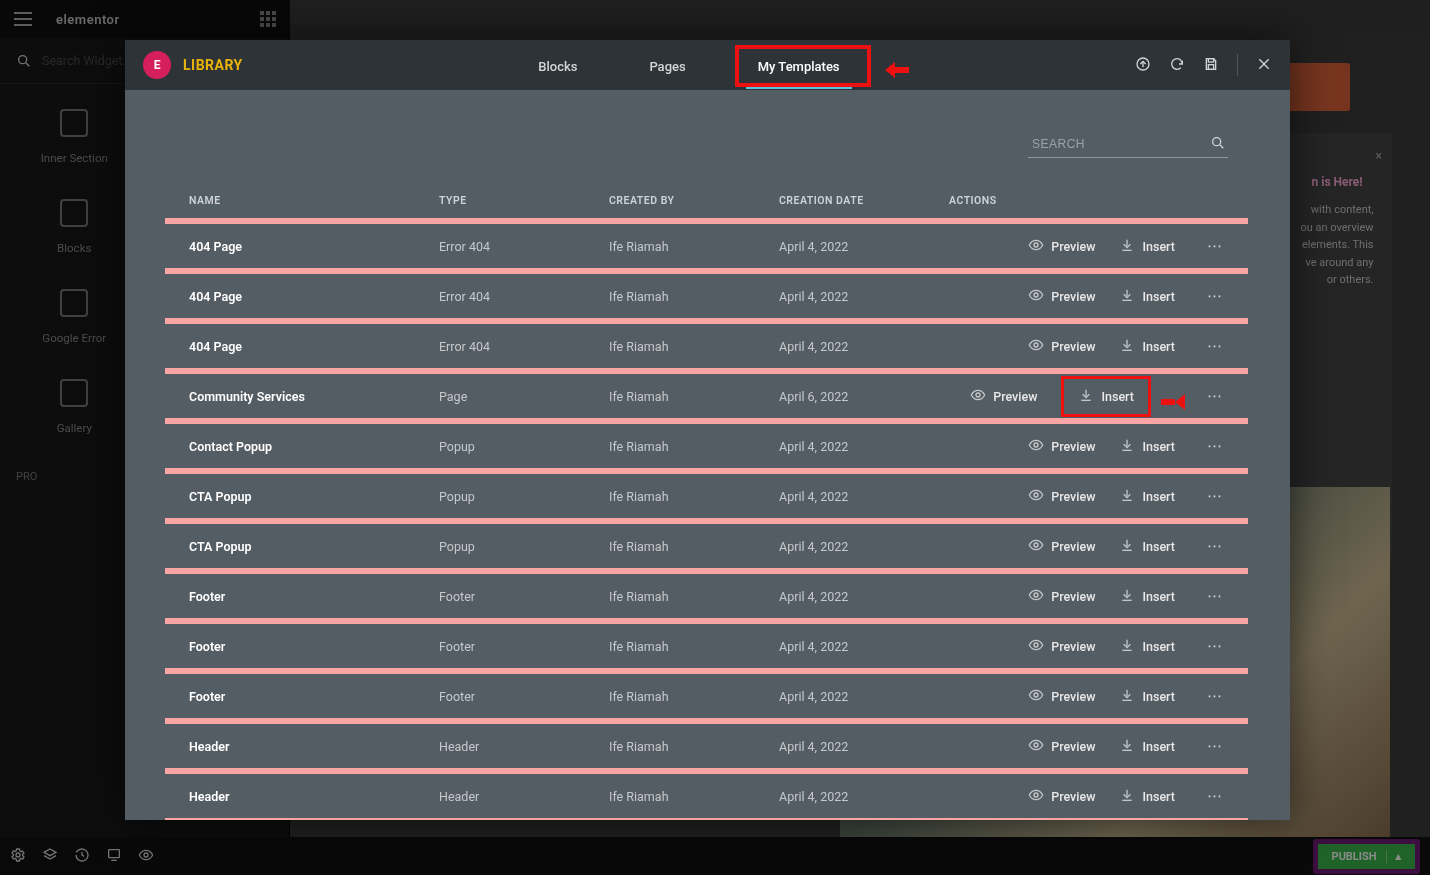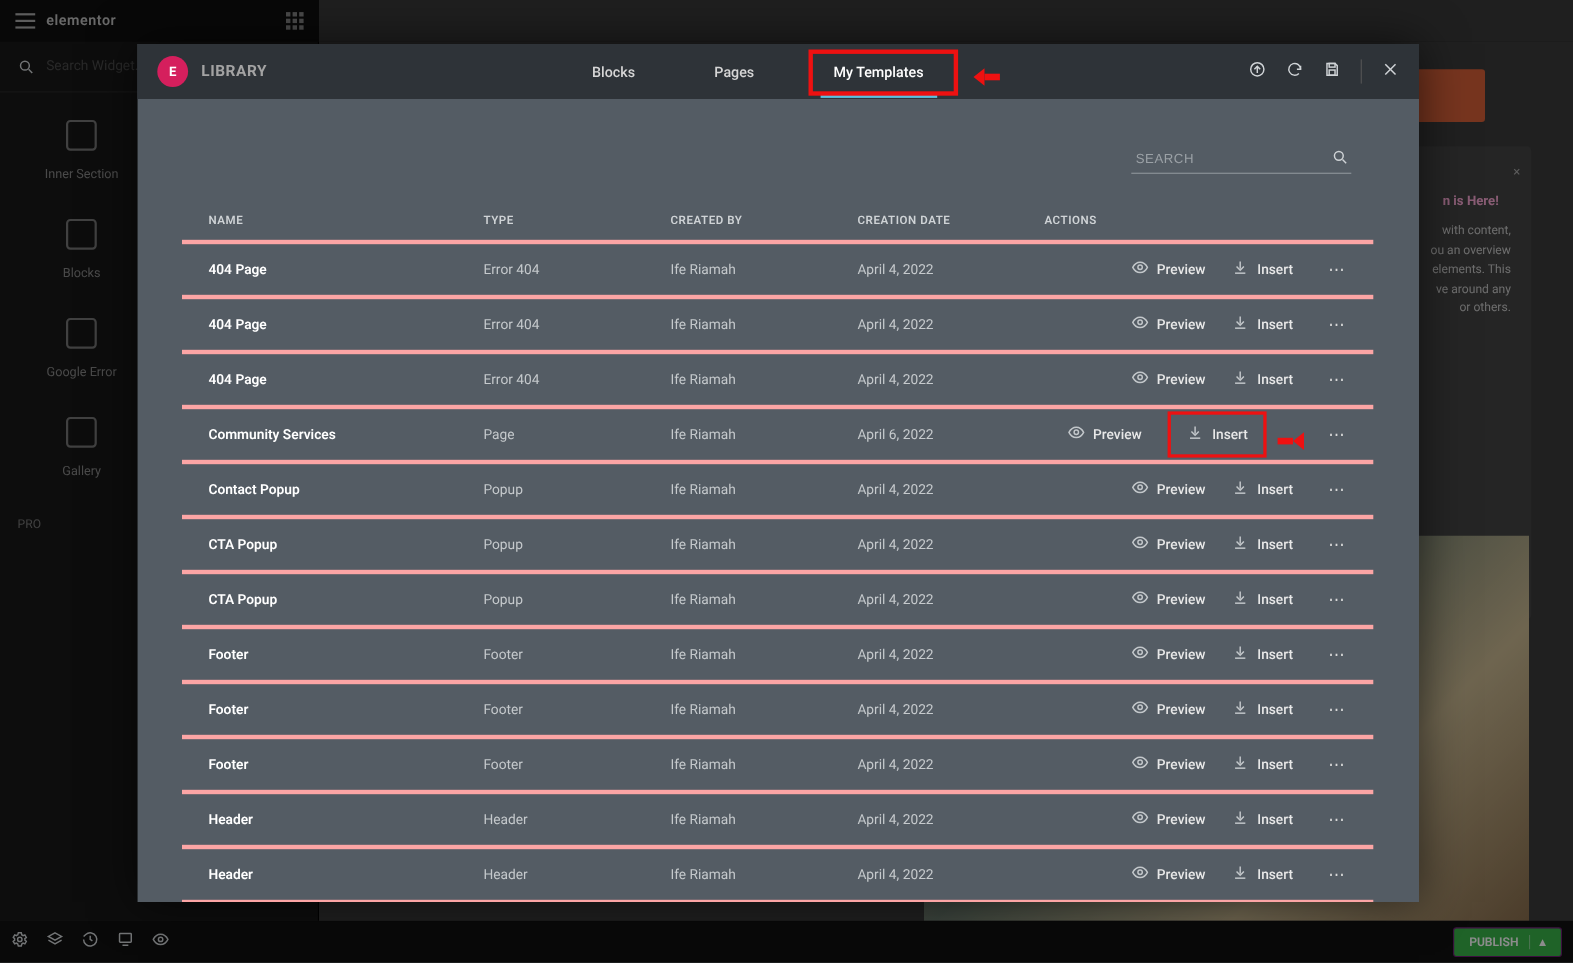--- a/index.html
+++ b/index.html
@@ -19,21 +19,21 @@
     position: absolute; inset: 0;
     display: flex; flex-direction: column;
     z-index: 1;
   }
   .editor-top {
     display:flex; height:38px; background:#1a1a1a;
   }
   .brandbar {
     width: 290px; background:#0f0f0f; display:flex; align-items:center; justify-content:space-between; padding:0 14px;
   }
-  .brand-left { display:flex; align-items:center; gap:10px;justify-content:center;}
+  .brand-left { display:flex; align-items:center; gap:24px;justify-content:center;}
   .brand-name { font-weight:600; color:#c0c0c0; letter-spacing:.5px; }
   .hamburger { display:flex; flex-direction:column; gap:4px; }
   .hamburger span { width:18px; height:2px; background:#aaa; }
   .gridicon { display:grid; grid-template-columns:repeat(3,4px); gap:2px;}
   .gridicon i { width:4px; height:4px; background:#888; display:block;}
   .editor-body { display:flex; flex:1; min-height:0; }
   .sidebar {
     width: 290px; background:#191919; display:flex; flex-direction:column;
     border-right:1px solid #000;
   }
@@ -50,21 +50,21 @@
   .widget .wicon { width:28px; height:28px; border:2px solid #777; border-radius:4px; position:relative; }
   .widget .lbl { font-size:11.5px; color:#888; }
   .pro-label { padding:10px 16px; color:#777; font-size:11px; }
   .footer-bar {
     height:38px; background:#111; display:flex; align-items:center; gap:16px; padding:0 10px;
   }
   .footer-bar .spacer { flex:1; }
   .publish-btn {
     background:#39b54a; color:#fff; font-size:11px; font-weight:600;
     padding:6px 14px; border-radius:3px; display:flex; align-items:flex-start; gap:10px;
-    border:1px solid #701a75;
+    border:5px solid #701a75;
   }
   .footer-icon { color:#888; font-size:14px;}
 
   .canvas-area { flex:1; background:#3b3b3b; position:relative; overflow:hidden;}
   .orange-bar { position:absolute; top:25px; right:80px; width:200px; height:48px; background:#d9623a; border-radius:3px; }
   .nav-panel { position:absolute; top:95px; right:38px; width:110px; height:430px; background:#444; border-radius:4px; display:flex; flex-direction:column; align-items:center; padding:16px 10px; gap:12px; font-size:12px; color:#bbb;}
   .nav-close { align-self:flex-end; color:#aaa; cursor:pointer;}
   .canvas-img {
     position:absolute; bottom:0; right:40px; width:550px; height:350px;
     background: linear-gradient(135deg,#a0845c 0%,#6b7b6e 40%,#c9b891 70%,#8a6f4e 100%);
@@ -81,21 +81,21 @@
     position:absolute; top:40px; left:125px; right:140px; bottom:55px;
     background:#4a5258; z-index:10; display:flex; flex-direction:column;
     box-shadow:0 0 40px rgba(0,0,0,.6);
   }
   .lib-header {
     background:#2e3338; height:50px; display:flex; align-items:center; padding:0 18px;
   }
   .lib-logo {
     width:28px; height:28px; border-radius:50%; background:#d51f5d; display:flex; align-items:center; justify-content:center; color:#fff; font-weight:700; font-size:12px; margin-right:12px;
   }
-  .lib-title { color:#a3a3a3; font-size:14px; font-weight:700; letter-spacing:.5px; }
+  .lib-title { color:#eab308; font-size:14px; font-weight:700; letter-spacing:.5px; }
   .lib-tabs { flex:1; display:flex; justify-content:center; gap:60px; font-size:13px; color:#d6d6d6;}
   .lib-tab { padding:16px 6px 14px; cursor:pointer; position:relative; font-weight:500;}
   .lib-tab.active { color:#fff; }
   .lib-tab.active::after {
     content:""; position:absolute; left:-6px; right:-6px; bottom:-1px; height:3px; background:#5bc0de;
   }
   .lib-actions { display:flex; gap:18px; align-items:center; color:#c8c8c8;}
   .lib-actions .sep { width:1px; height:22px; background:#555;}
   .lib-actions .icon { cursor:pointer; }
 
@@ -121,21 +121,21 @@
   .lib-search-wrap .sicon { position:absolute; right:2px; top:4px; color:#cfcfcf; }
 
   .tpl-table { margin:24px 40px 0 40px; }
   .tpl-head, .tpl-row {
     display:grid;
     grid-template-columns: 250px 170px 170px 170px 1fr;
     align-items:center;
     padding:0 24px;
   }
   .tpl-head { height:36px; font-size:10.5px; letter-spacing:.5px; color:#cfd3d6; font-weight:600; text-transform:uppercase;}
-  .tpl-row { height:50px; font-size:12.5px; color:#e8e8e8; border-top:4px solid #fca5a5;}
+  .tpl-row { height:50px; font-size:12.5px; color:#e8e8e8; border-top:6px solid #fca5a5;}
   .tpl-row .name { font-weight:600; color:#fff;}
   .tpl-row .muted { color:#c5c9cc;}
   .actions-cell { display:flex; align-items:center; justify-content:flex-end; gap:24px;}
   .act { display:flex; align-items:center; gap:7px; color:#e8e8e8; cursor:pointer; font-size:12.5px; font-weight:500;}
   .act .aicon { opacity:.9; }
   .more { color:#d9d9d9; font-size:15px; letter-spacing:2px; cursor:pointer; padding-left:8px;}
 
   .insert-highlight {
     border:3px solid #e11; padding:8px 14px;
   }

